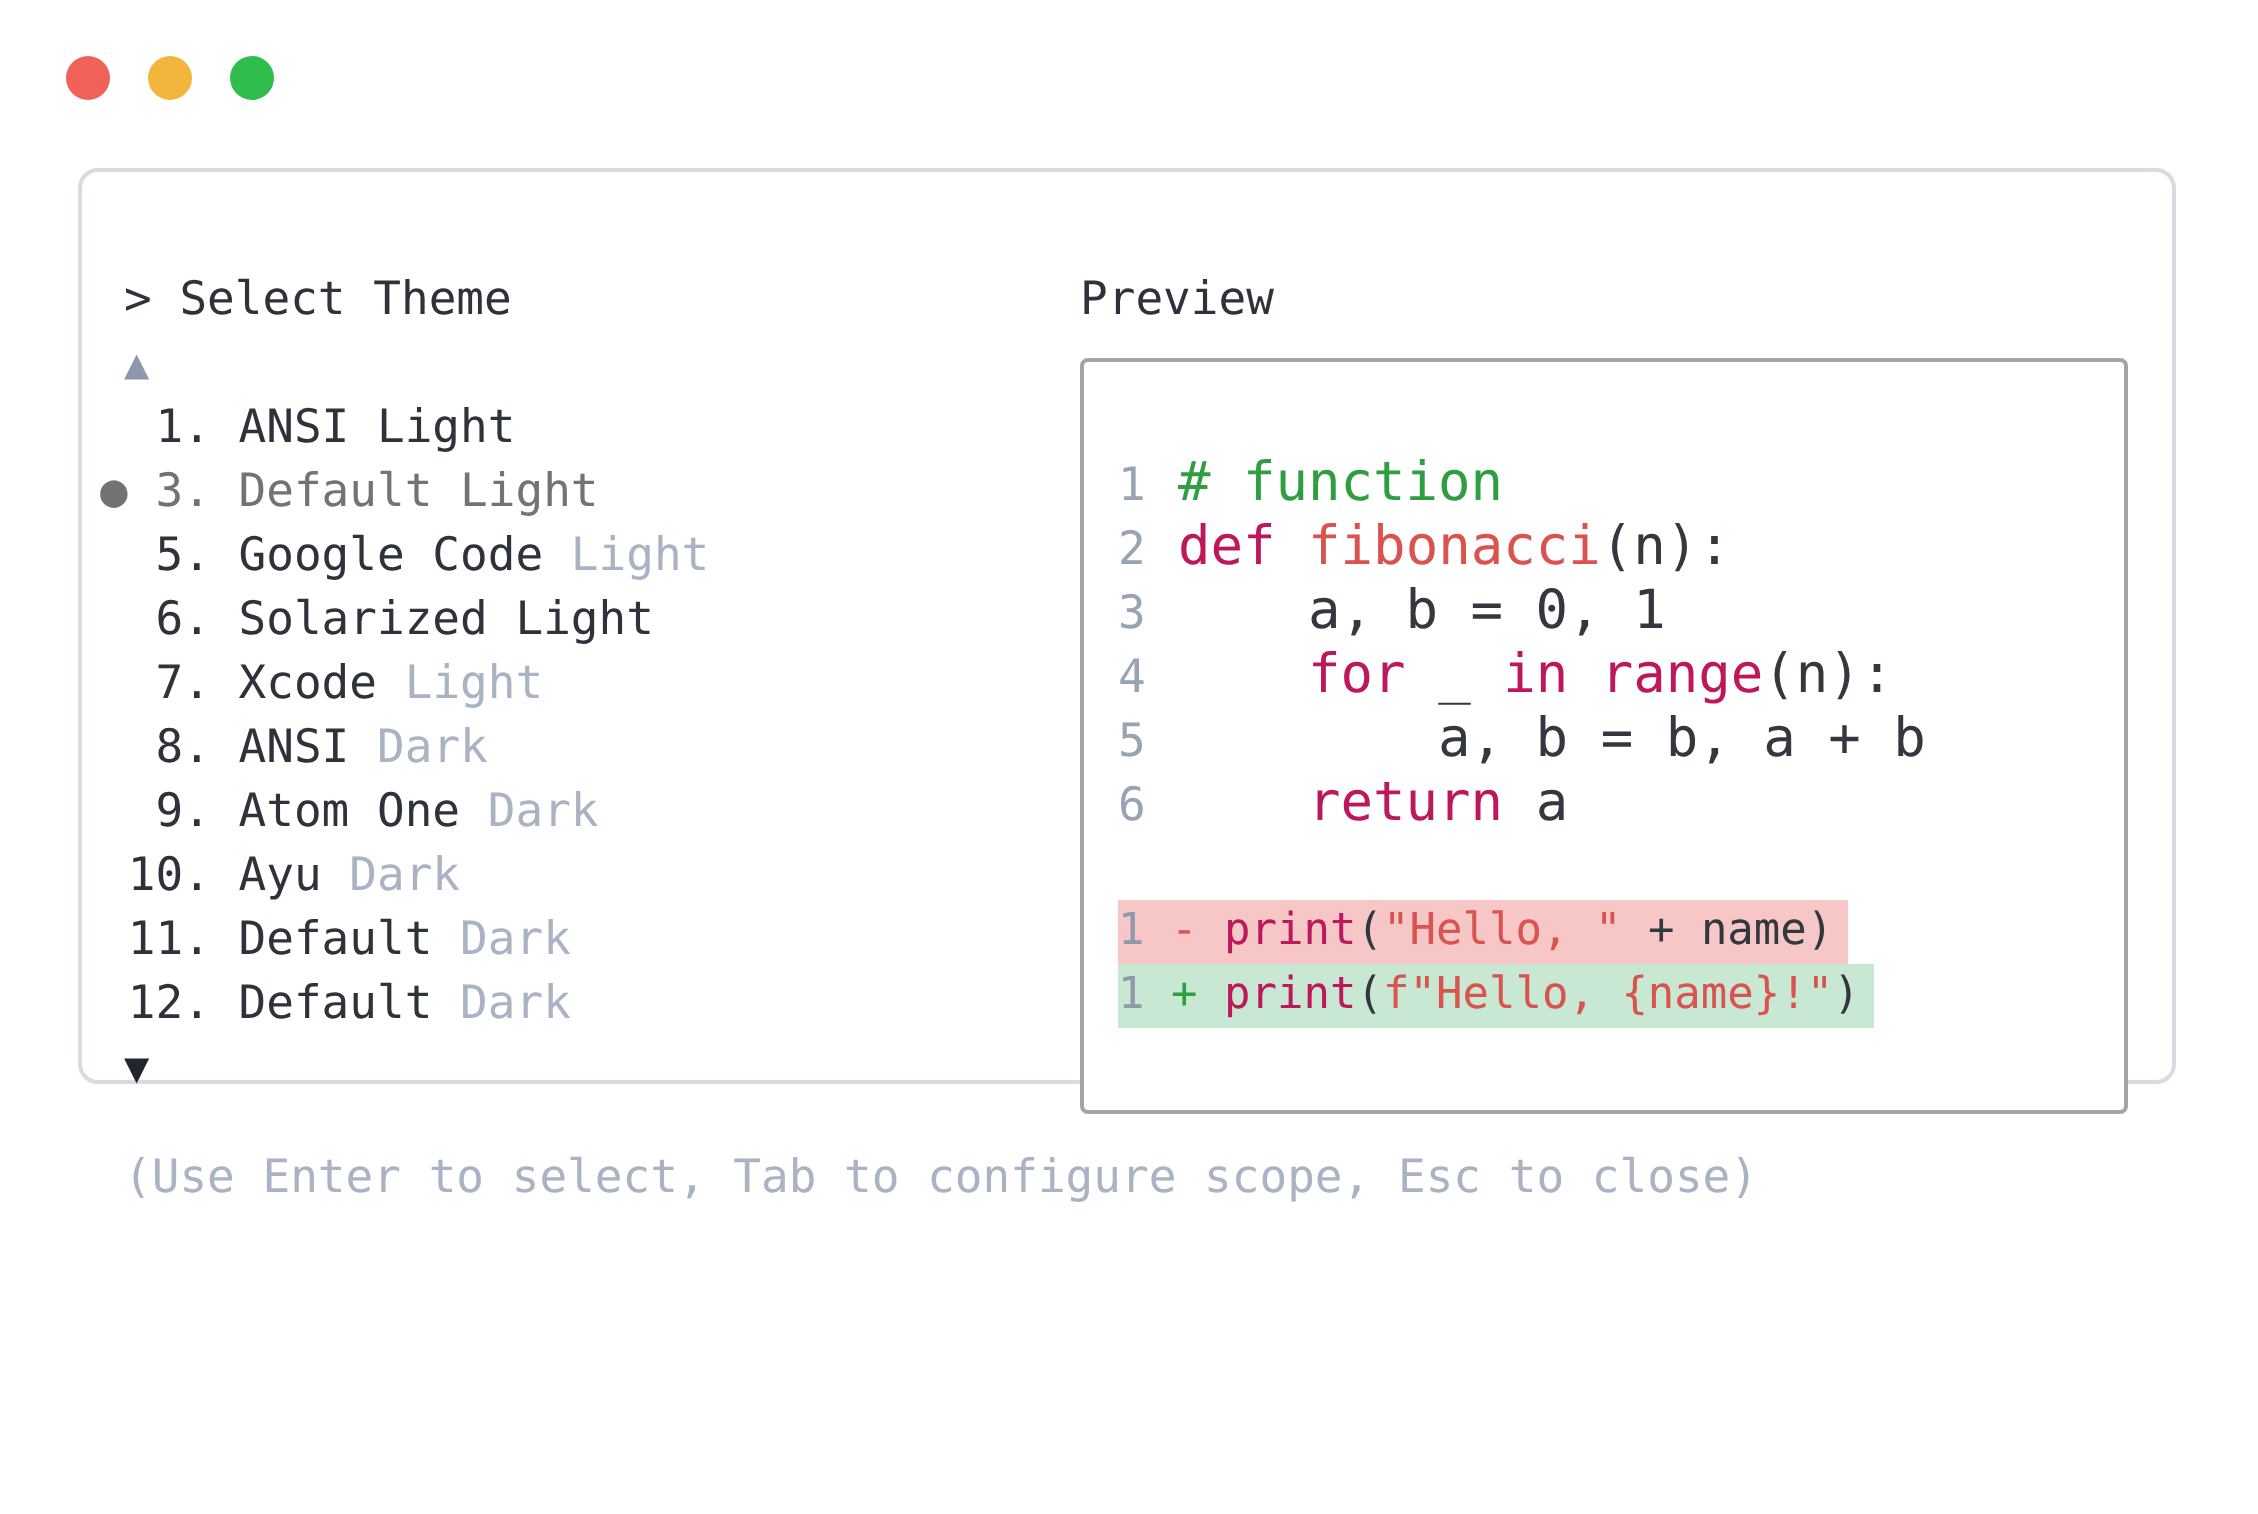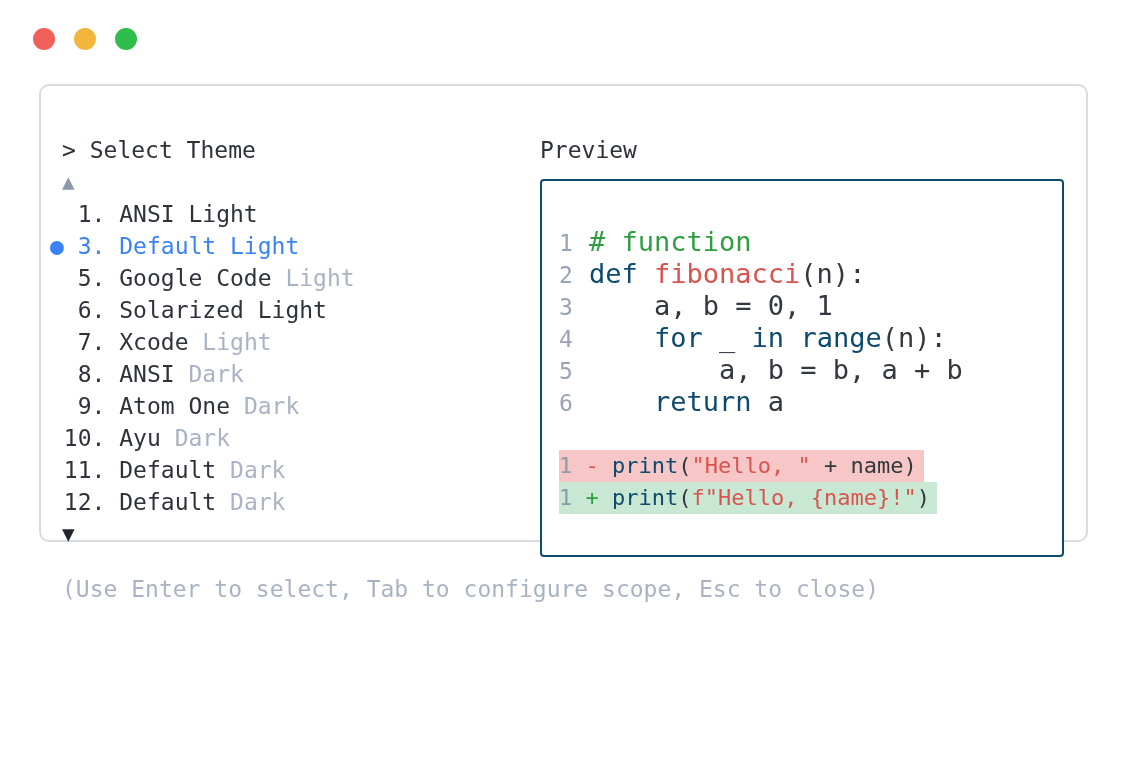--- a/index.html
+++ b/index.html
@@ -22,32 +22,32 @@
   .right-col{flex:1;min-width:0;}
 
   .prompt{white-space:pre;height:32px;}
   .scroll-ind{height:32px;font-size:21px;}
   .scroll-up{color:#8d98ac;}
   .scroll-down{color:#22262c;}
 
   .theme-list{margin-left:-12px;}
   .trow{white-space:pre;height:32px;color:#2e323a;cursor:default;}
   .trow .muted{color:#a9b3c3;}
-  .trow.selected{color:#3b82f6;}
+  .trow.selected{color:#737373;}
 
   .hint{margin-top:16px;height:32px;line-height:32px;font-size:23px;color:#a9b3c3;white-space:pre;}
 
   
   .preview-label{height:32px;line-height:32px;font-size:23px;color:#2e323a;white-space:pre;}
-  .preview-box{margin-top:13px;height:378px;box-sizing:border-box;border:2px solid #0c4a6e;
+  .preview-box{margin-top:13px;height:378px;box-sizing:border-box;border:2px solid #a3a3a3;
     border-radius:4px;background:#fff;padding:45px 10px 0 17px;overflow:hidden;}
 
   .code-line{height:32px;line-height:32px;font-size:27px;white-space:pre;color:#33373e;}
   .code-line .lnum{display:inline-block;width:30px;font-size:23px;color:#99a3b3;}
-  .tok-kw{color:#0c4a6e;}
+  .tok-kw{color:#be185d;}
   .tok-fn{color:#d9534f;}
   .tok-str{color:#d9534f;}
   .tok-comment{color:#2e9e41;}
   .tok-plain{color:#33373e;}
 
   .code-line.diff{font-size:22px;}
   .code-line.diff .chunk{display:inline-block;height:32px;line-height:32px;padding-right:7px;white-space:pre;}
   .chunk.del{background:#f7c6c6;}
   .chunk.add{background:#c9e8d3;}
   .dnum{color:#8f99a8;}

